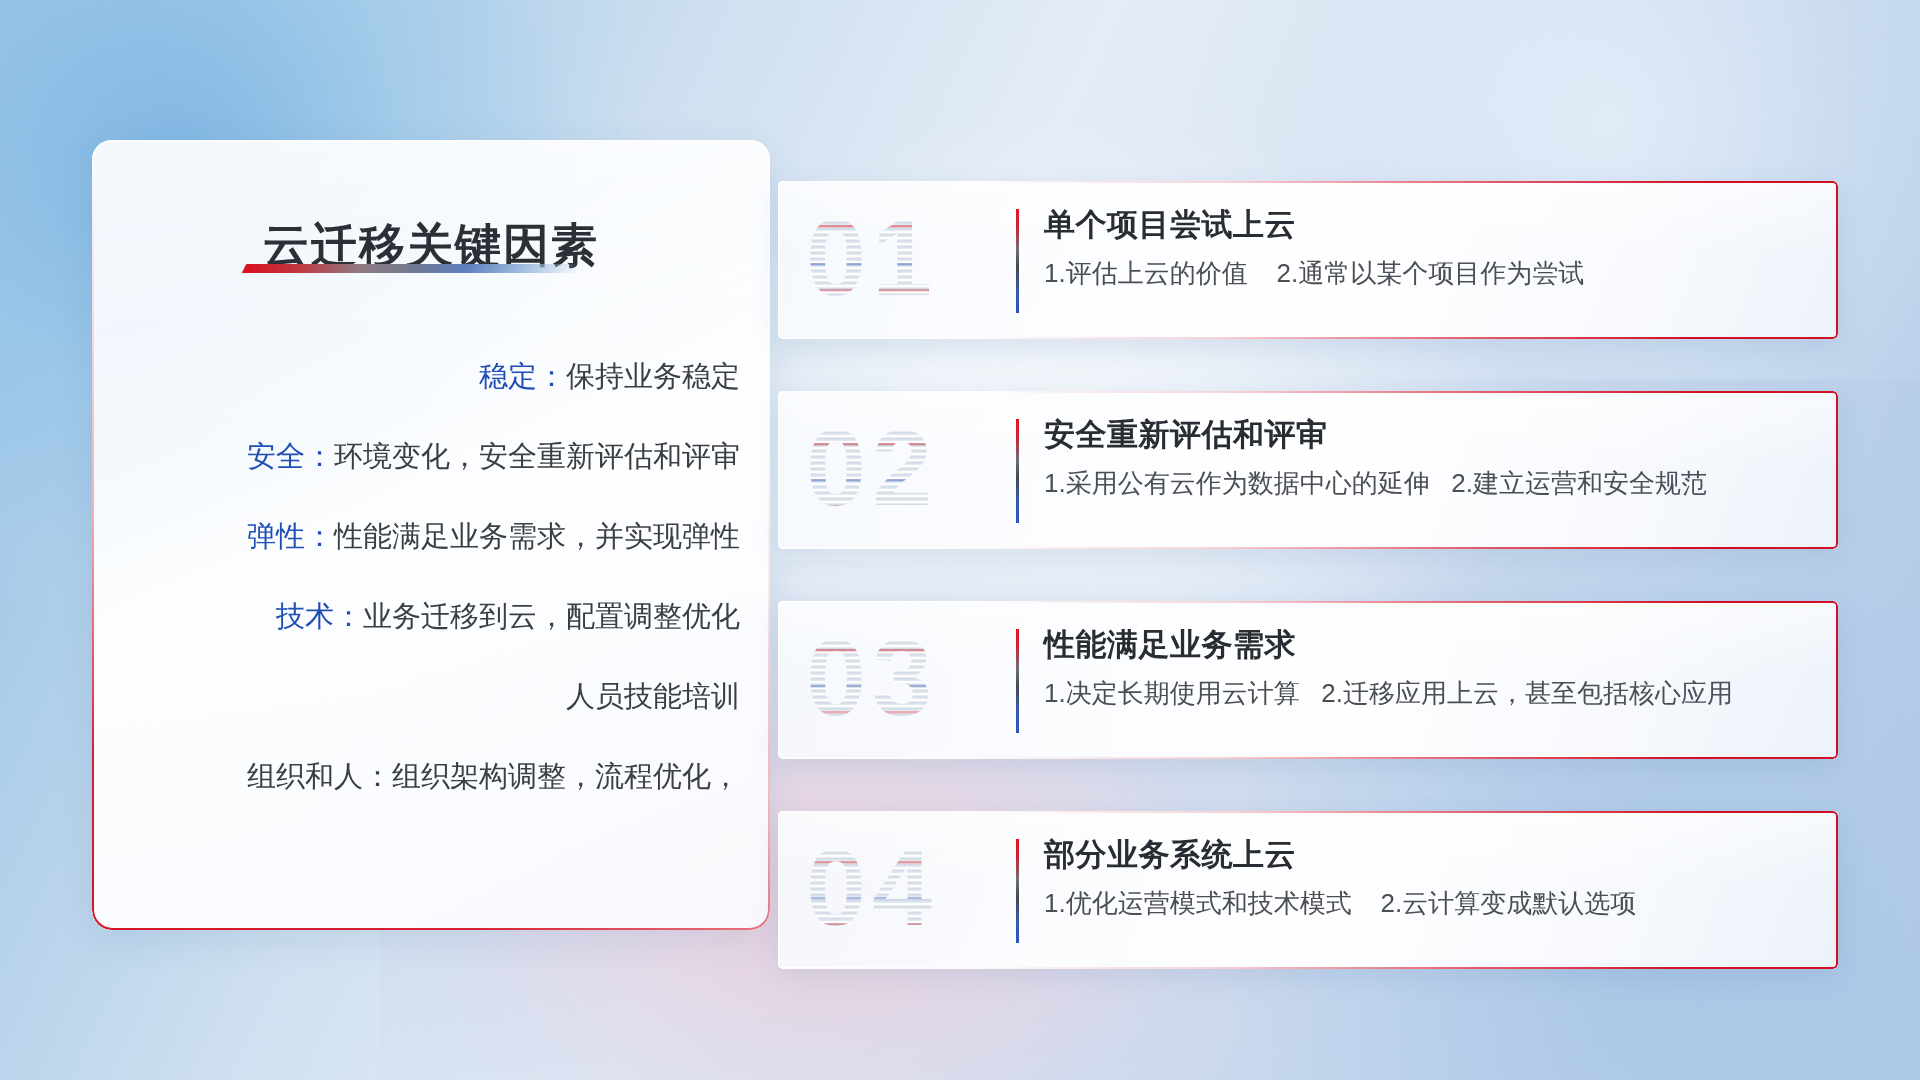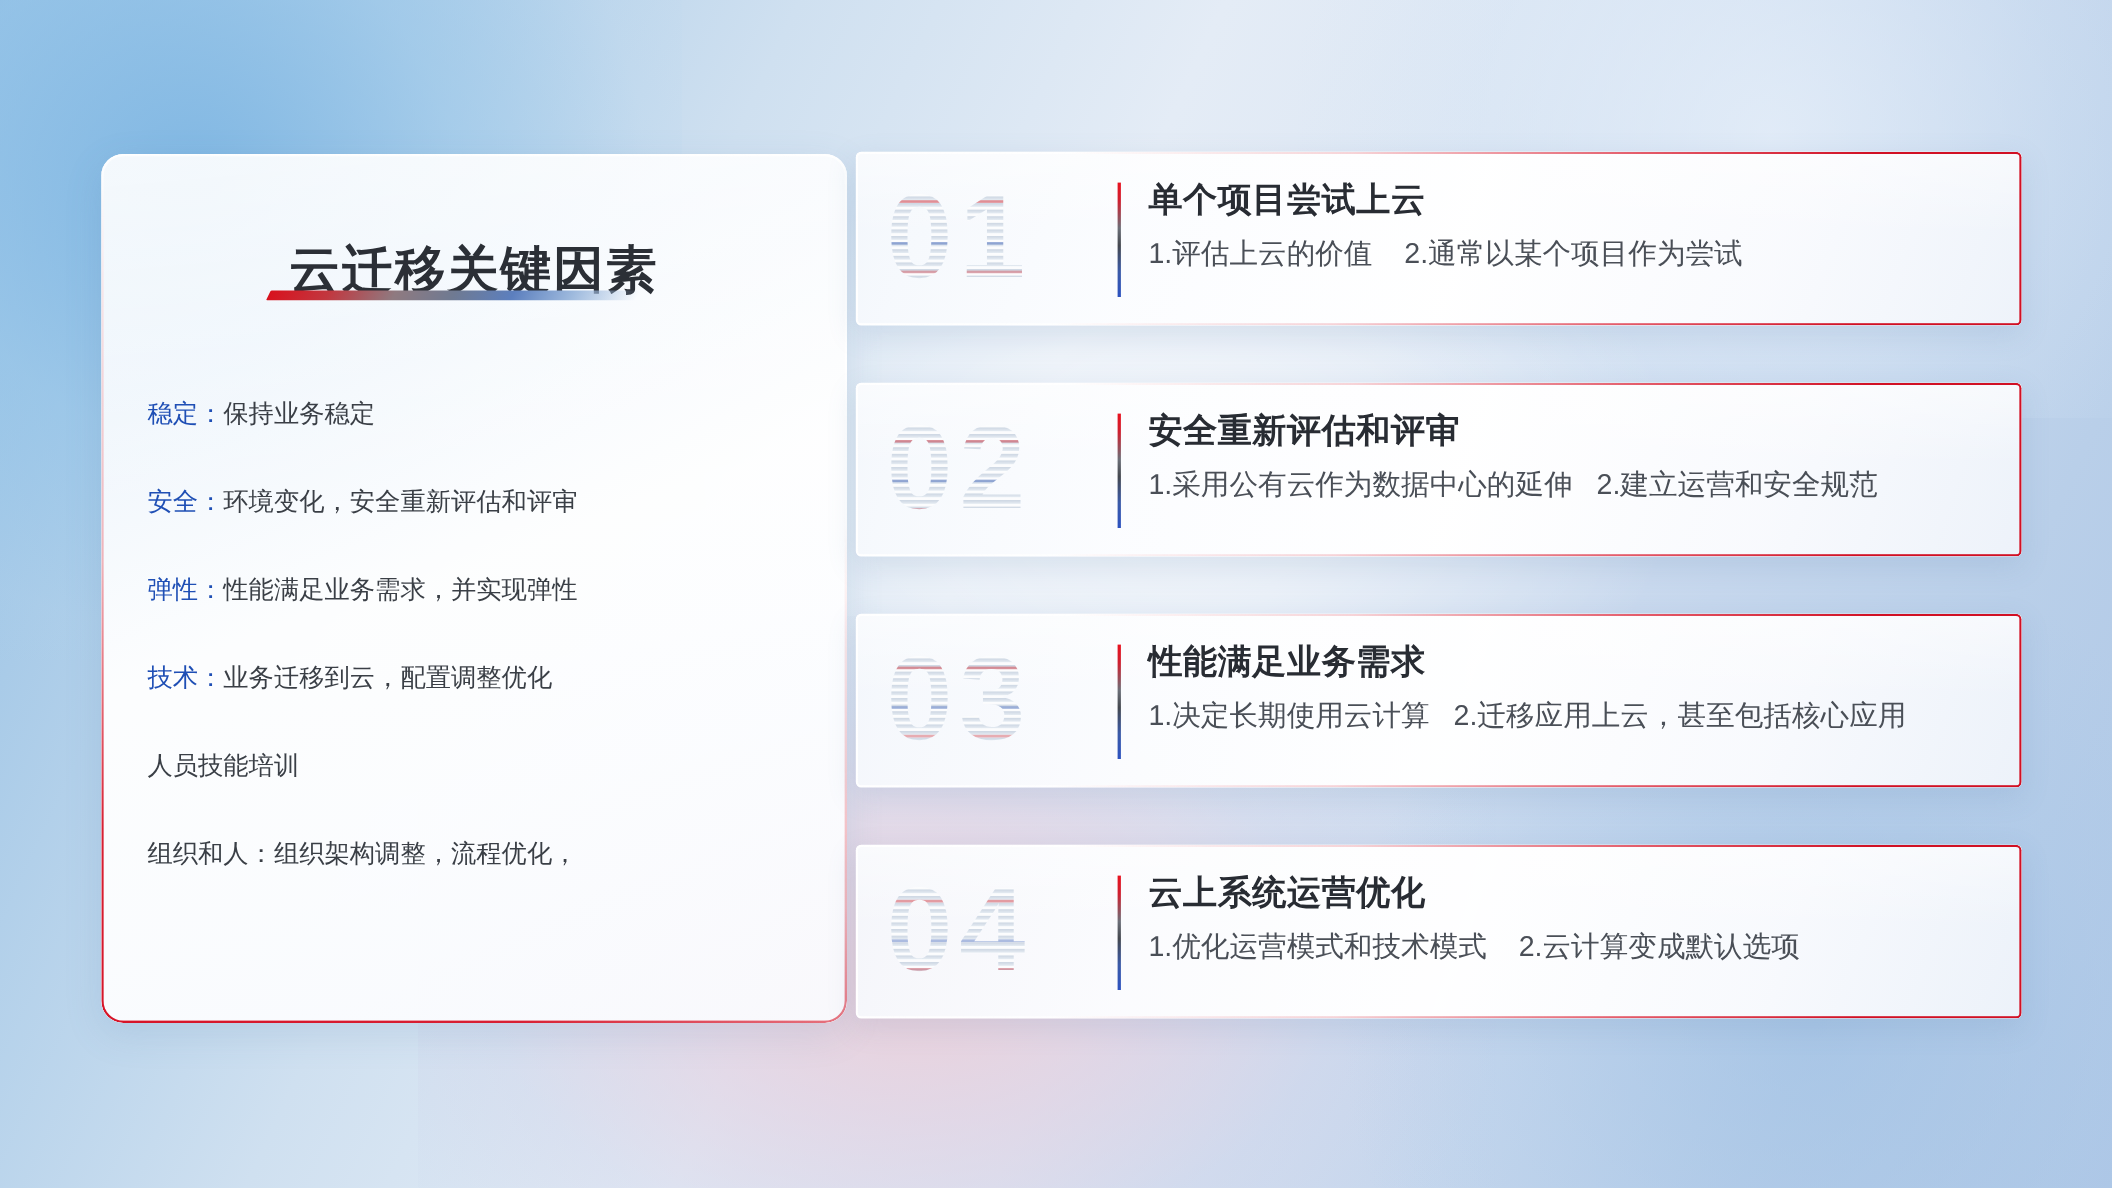--- a/index.html
+++ b/index.html
@@ -142,25 +142,26 @@
       #9db9dd 82%,
       rgba(210,226,243,0) 100%);
     border-radius: 1px;
   }
 
   #panel-list {
     position: absolute;
     left: 42px; right: 30px; top: 218px;
   }
   .panel-row {
-    font-size: 23px;
+    font-size: 29px;
     line-height: 36px;
     color: #3a3f46;
     margin-bottom: 44px;
     white-space: nowrap;
+    text-align: right;
   }
   .panel-row:last-child { margin-bottom: 0; }
   .panel-row .row-label { color: #1f4fb5; }
   .panel-row.neutral .row-label { color: #3a3f46; }
   .panel-row .row-text { color: #3a3f46; }
 
   
   #cards { position: absolute; left: 778px; top: 138px; width: 1060px; }
   .card {
     position: relative;
@@ -171,20 +172,21 @@
       linear-gradient(108deg,
         rgba(246,249,253,0.92) 0%,
         rgba(252,253,255,0.96) 26%,
         rgba(255,255,255,0.99) 52%,
         rgba(250,251,254,0.97) 78%,
         rgba(241,245,251,0.93) 100%);
     box-shadow:
       0 8px 26px rgba(92,128,172,0.16),
       inset 0 1px 0 rgba(255,255,255,0.85);
     overflow: hidden;
+    margin-top: 43px;
   }
   .card:last-child { margin-bottom: 0; }
   .card-border {
     position: absolute; inset: 0;
     border-radius: 5px;
     pointer-events: none;
     padding: 1.7px;
     background: linear-gradient(96deg,
        rgba(255,255,255,0.96) 0%,
        rgba(255,255,255,0.82) 18%,
@@ -418,19 +420,19 @@
           <g clip-path="url(#clipnum4)">
             <rect x="0" y="0" width="180" height="106" fill="url(#stripe4)"></rect>
             <rect x="0" y="24" width="180" height="2.4" fill="#c8333f" opacity="0.48"></rect>
             <rect x="0" y="60" width="180" height="2.4" fill="#3b62b8" opacity="0.42"></rect>
             <rect x="0" y="86" width="180" height="2.4" fill="#c8333f" opacity="0.4"></rect>
           </g>
         </svg>
       </div>
       <div class="card-divider"></div>
       <div class="card-body">
-        <div class="card-title">云上系统运营优化</div>
+        <div class="card-title">部分业务系统上云</div>
         <div class="card-desc">1.优化运营模式和技术模式    2.云计算变成默认选项</div>
       </div>
     </article>
 
   </section>
 </div>
 
 </body></html>

